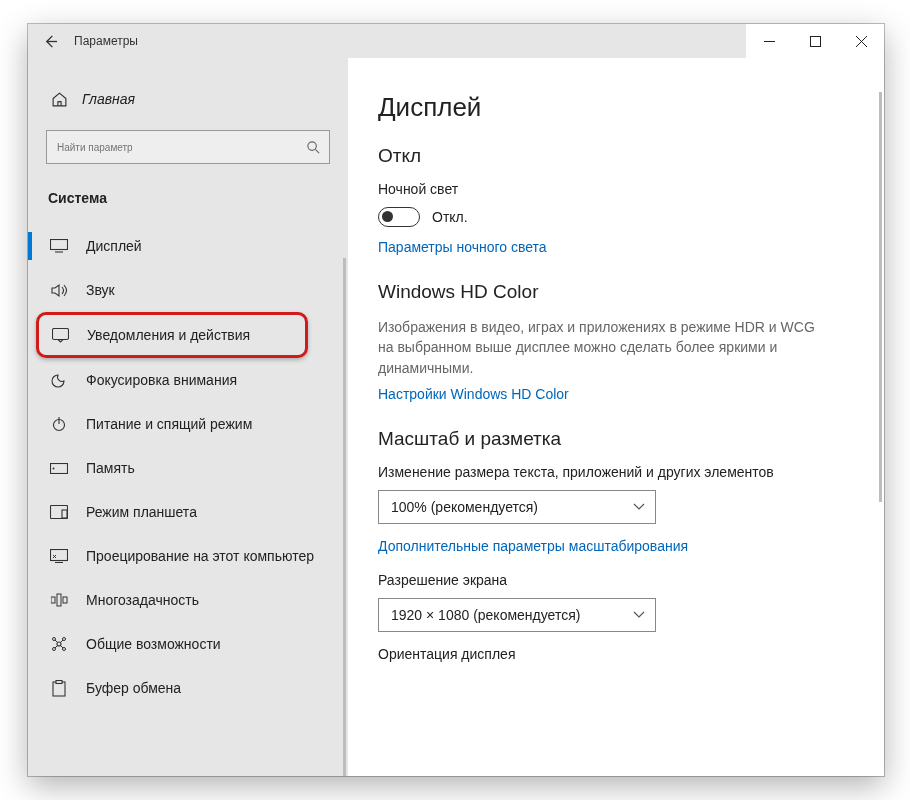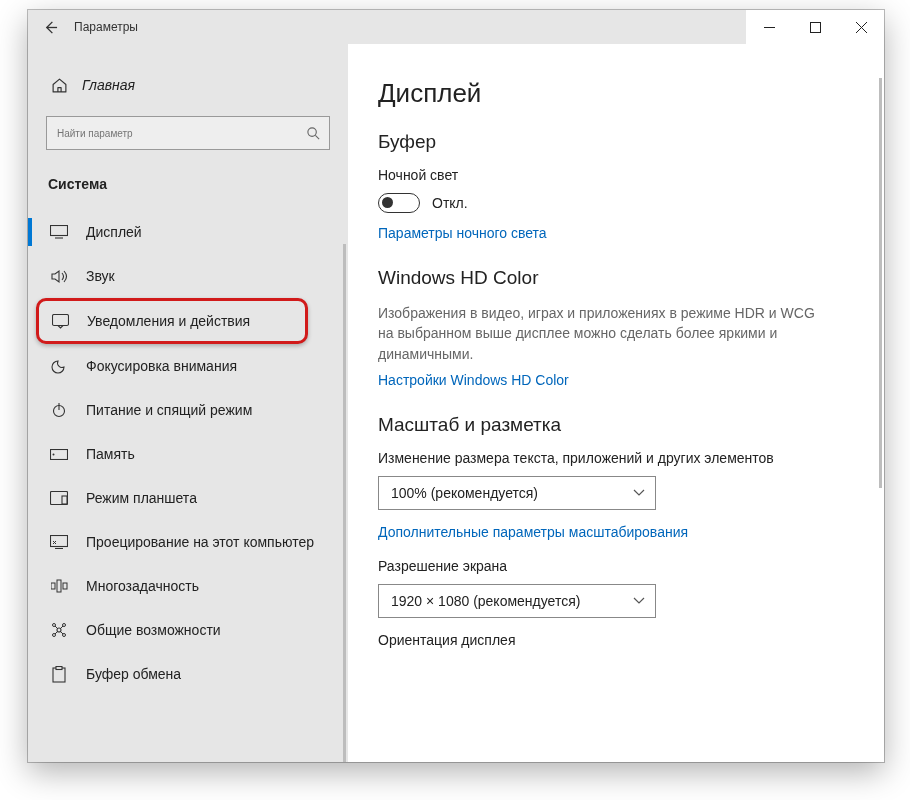--- a/index.html
+++ b/index.html
@@ -7,21 +7,21 @@
     font-family: "Segoe UI", Tahoma, sans-serif;
     background: #fff;
     width: 910px;
     height: 800px;
     overflow: hidden;
     position: relative;
   }
   .window {
     position: absolute;
     left: 28px;
-    top: 10px;
+    top: 24px;
     width: 856px;
     height: 752px;
     background: #fff;
     box-shadow: 0 0 0 1px rgba(0,0,0,0.25), 0 10px 30px rgba(0,0,0,0.3);
     display: flex;
     flex-direction: column;
     overflow: hidden;
   }
   .titlebar {
     height: 34px;
@@ -390,21 +390,21 @@
         </div>
 
       </div>
       <div class="scrollbar"></div>
     </div>
 
     <div class="main">
       <div class="h1">Дисплей</div>
 
       <div class="sect">
-        <div class="h2">Буфер</div>
+        <div class="h2">Откл</div>
         <div class="lbl">Ночной свет</div>
         <div class="toggle">
           <div class="track">
               <div class="thumb"></div>
             </div>
           <div class="tlabel">Откл.</div>
         </div>
         <div class="link">Параметры ночного света</div>
       </div>
 

